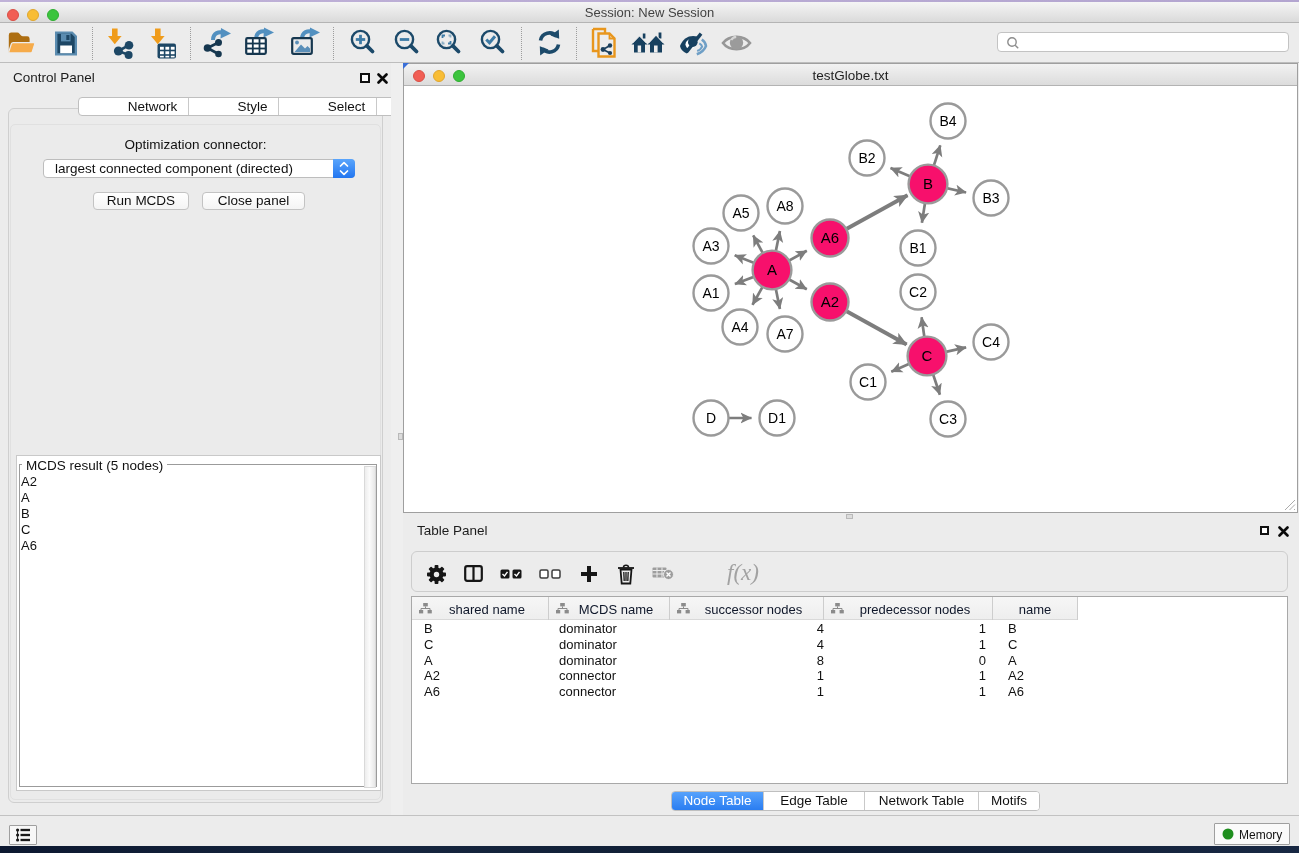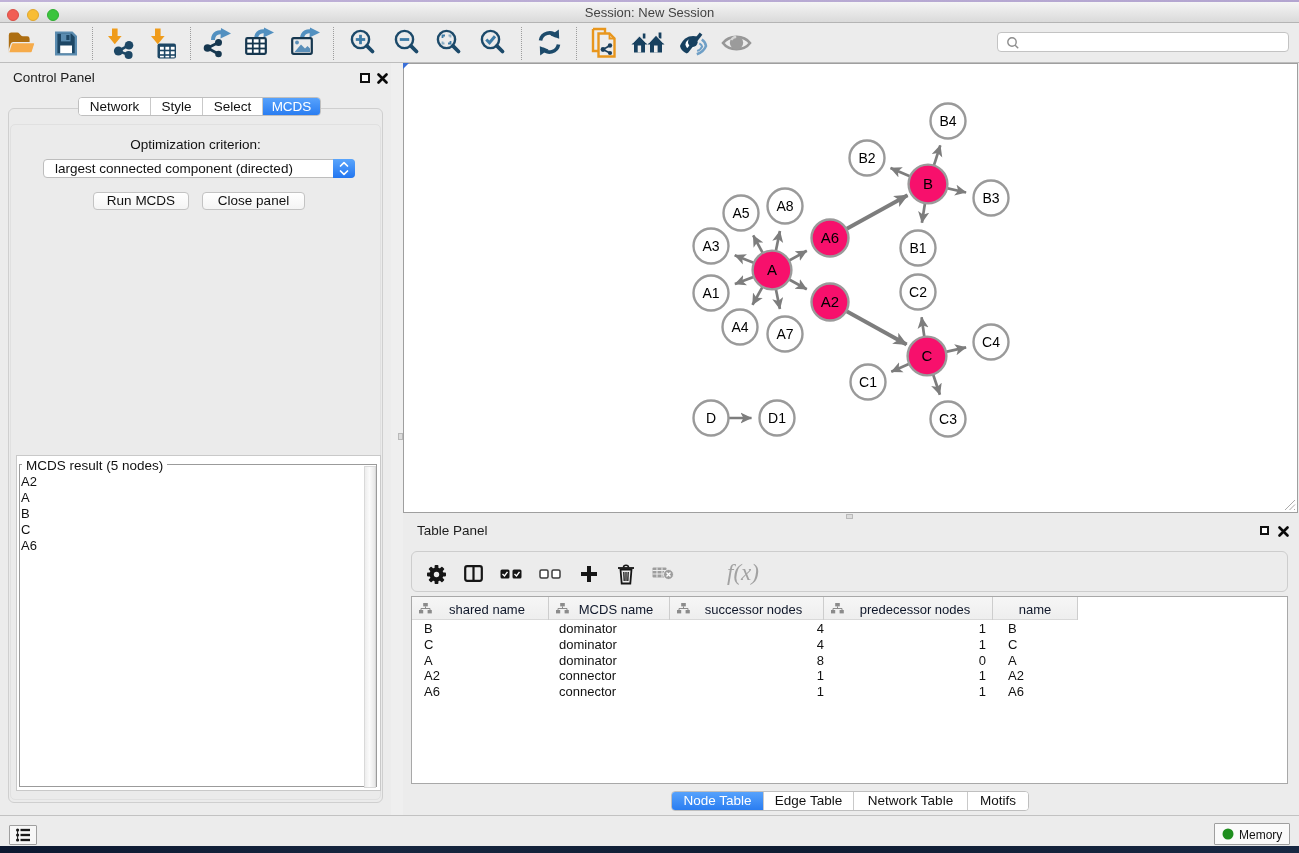--- a/index.html
+++ b/index.html
@@ -18,21 +18,21 @@
 #toolbar { position:absolute; left:0; top:24px; width:1299px; height:39px; background:#ececec; border-bottom:1px solid #bdbdbd; }
 .tsep { position:absolute; top:3px; height:33px; width:0; border-left:1px dotted #9d9d9d; }
 .ticon { position:absolute; top:0; }
 #searchbox { position:absolute; left:997px; top:8px; width:292px; height:20px; background:#fff; border:1px solid #c3c3c3; border-radius:4px; }
 
 #cpanel { position:absolute; left:0; top:63px; width:391px; height:752px; background:#ececec; }
 #cpanel .hdr { position:absolute; left:13px; top:7px; font-size:13.5px; color:#1c1c1c; }
 .wbtn-sq { position:absolute; width:10px; height:10px; border:2px solid #111; background:#fff; }
 #cp-box { position:absolute; left:8px; top:45px; width:375px; height:695px; border:1px solid #cfcfcf; border-radius:6px; background:#ebebeb; }
 #cp-tabs { position:absolute; left:78px; top:34px; height:19px; display:flex; border:1px solid #bfbfbf; border-radius:4px; overflow:hidden; background:#fff; }
-#cp-tabs .tab { height:100%; font-size:13.5px; color:#111; text-align:center; line-height:17px; background:#fff; border-right:1px solid #c9c9c9; }
+#cp-tabs .tab { height:100%; font-size:13.5px; color:#111; text-align:center; line-height:17px; background:#fff; border-right:1px solid #c9c9c9;margin-left:38px; }
 #cp-tabs .tab:last-child { border-right:none; }
 #cp-tabs .tab.sel { background:linear-gradient(180deg,#57a2fc,#2a7df1); color:#fff; }
 #opt-label { position:absolute; left:0; width:391px; top:74px; text-align:center; font-size:13.5px; color:#111; }
 #dropdown { position:absolute; left:43px; top:96px; width:312px; height:19px; background:#fff; border:1px solid #bdbdbd; border-radius:4px; font-size:13.5px; color:#111; line-height:17px; padding-left:11px; }
 #dd-cap { position:absolute; right:-1px; top:-1px; width:22px; height:19px; border-radius:0 4px 4px 0; background:linear-gradient(180deg,#5aa5fc,#2276f0); }
 .btn { position:absolute; height:18px; background:linear-gradient(180deg,#ffffff,#f4f4f4); border:1px solid #c3c3c3; border-radius:4px; font-size:13.5px; color:#111; text-align:center; line-height:16px; }
 
 #mcds-list { position:absolute; left:16px; top:392px; width:365px; height:336px; background:#fff; border:1px solid #c9c9c9; }
 #mcds-group { position:absolute; left:2px; top:8px; width:358px; height:323px; border:1px solid #9b9b9b; }
 #mcds-title { position:absolute; left:5px; top:2px; background:#fff; padding:0 4px; font-size:13.5px; color:#111; }
@@ -241,21 +241,21 @@
       <path d="M1.5,1.5 L9.5,9.5 M9.5,1.5 L1.5,9.5" stroke="#0a0a0a" stroke-width="2.6" stroke-linecap="round"></path>
     </svg>
   <div id="cp-box"></div>
   <div style="position:absolute;left:10px;top:61px;width:371px;height:676px;border:1px solid #e0e0e0;border-radius:5px;"></div>
   <div id="cp-tabs">
     <div class="tab" style="width:72px">Network</div>
     <div class="tab" style="width:52px">Style</div>
     <div class="tab" style="width:60px">Select</div>
     <div class="tab sel" style="width:57px">MCDS</div>
   </div>
-  <div id="opt-label">Optimization criterion:</div>
+  <div id="opt-label">Optimization connector:</div>
   <div id="dropdown">largest connected component (directed)
     <div id="dd-cap">
       <svg width="22" height="19" viewBox="0 0 22 19">
           <path d="M7.5,7 L11,3.6 L14.5,7" fill="none" stroke="#fff" stroke-width="1.7" stroke-linecap="round" stroke-linejoin="round"></path>
           <path d="M7.5,12 L11,15.4 L14.5,12" fill="none" stroke="#fff" stroke-width="1.7" stroke-linecap="round" stroke-linejoin="round"></path>
         </svg>
     </div>
   </div>
   <div class="btn" style="left:93px; top:129px; width:96px;">Run MCDS</div>
   <div class="btn" style="left:202px; top:129px; width:103px;">Close panel</div>
@@ -267,20 +267,26 @@
   </div>
 </div>
 
 <div id="vdivider"></div>
 <div id="vgrip"></div>
 
 <div id="netwin">
   <svg width="6" height="6" viewBox="0 0 6 6" style="position:absolute;left:-1px;top:-1px;z-index:5">
       <path d="M0,0 L6,0 L0,6 z" fill="#3a6fd8"></path>
     </svg>
+  <div class="tbar">
+    <div class="tl" style="left:9px; top:6px; width:12px; height:12px; background:#f15e54; border:0.5px solid #d94f46;"></div>
+    <div class="tl" style="left:29px; top:6px; width:12px; height:12px; background:#f8bd35; border:0.5px solid #e0a62e;"></div>
+    <div class="tl" style="left:49px; top:6px; width:12px; height:12px; background:#3cc43e; border:0.5px solid #2fae32;"></div>
+    <div class="t">testGlobe.txt</div>
+  </div>
   <div id="netcanvas">
   <svg width="895" height="428" viewBox="0 0 895 428" style="position:absolute;left:0;top:0">
 <defs>
 <marker id="ar" markerUnits="userSpaceOnUse" markerWidth="14" markerHeight="12" refX="11" refY="5.75" orient="auto">
             <path d="M0,0.2 L11.5,5.75 L0,11.3 L2.9,5.75 Z" fill="#7d7d7d"></path>
           </marker>
 <marker id="arb" markerUnits="userSpaceOnUse" markerWidth="16" markerHeight="14" refX="13" refY="6.5" orient="auto">
             <path d="M0,0.2 L14,6.5 L0,12.8 L3.4,6.5 Z" fill="#7d7d7d"></path>
           </marker>
 </defs>
@@ -471,21 +477,21 @@
     </div>
   <div class="trow" style="left:12px;top:24px;line-height:15.8px">B<br>C<br>A<br>A2<br>A6</div>
   <div class="trow" style="left:147px;top:24px;line-height:15.8px">dominator<br>dominator<br>dominator<br>connector<br>connector</div>
   <div class="trow" style="left:352px;top:24px;width:60px;text-align:right;line-height:15.8px">4<br>4<br>8<br>1<br>1</div>
   <div class="trow" style="left:514px;top:24px;width:60px;text-align:right;line-height:15.8px">1<br>1<br>0<br>1<br>1</div>
   <div class="trow" style="left:596px;top:24px;line-height:15.8px">B<br>C<br>A<br>A2<br>A6</div>
 </div>
 
 <div id="bot-tabs">
   <div class="tab sel" style="width:92px">Node Table</div>
-  <div class="tab" style="width:90px">Edge Table</div>
+  <div class="tab" style="width:101px">Edge Table</div>
   <div class="tab" style="width:114px">Network Table</div>
   <div class="tab" style="width:60px">Motifs</div>
 </div>
 
 <div id="statusbar">
   <div id="sb-list">
     <svg width="26" height="18" viewBox="0 0 26 18">
         <line x1="7.6" y1="3" x2="7.6" y2="15" stroke="#1a1a1a" stroke-width="1"></line>
         <g stroke="#1a1a1a" stroke-width="2.3">
           <line x1="10.5" y1="4" x2="20" y2="4"></line>

